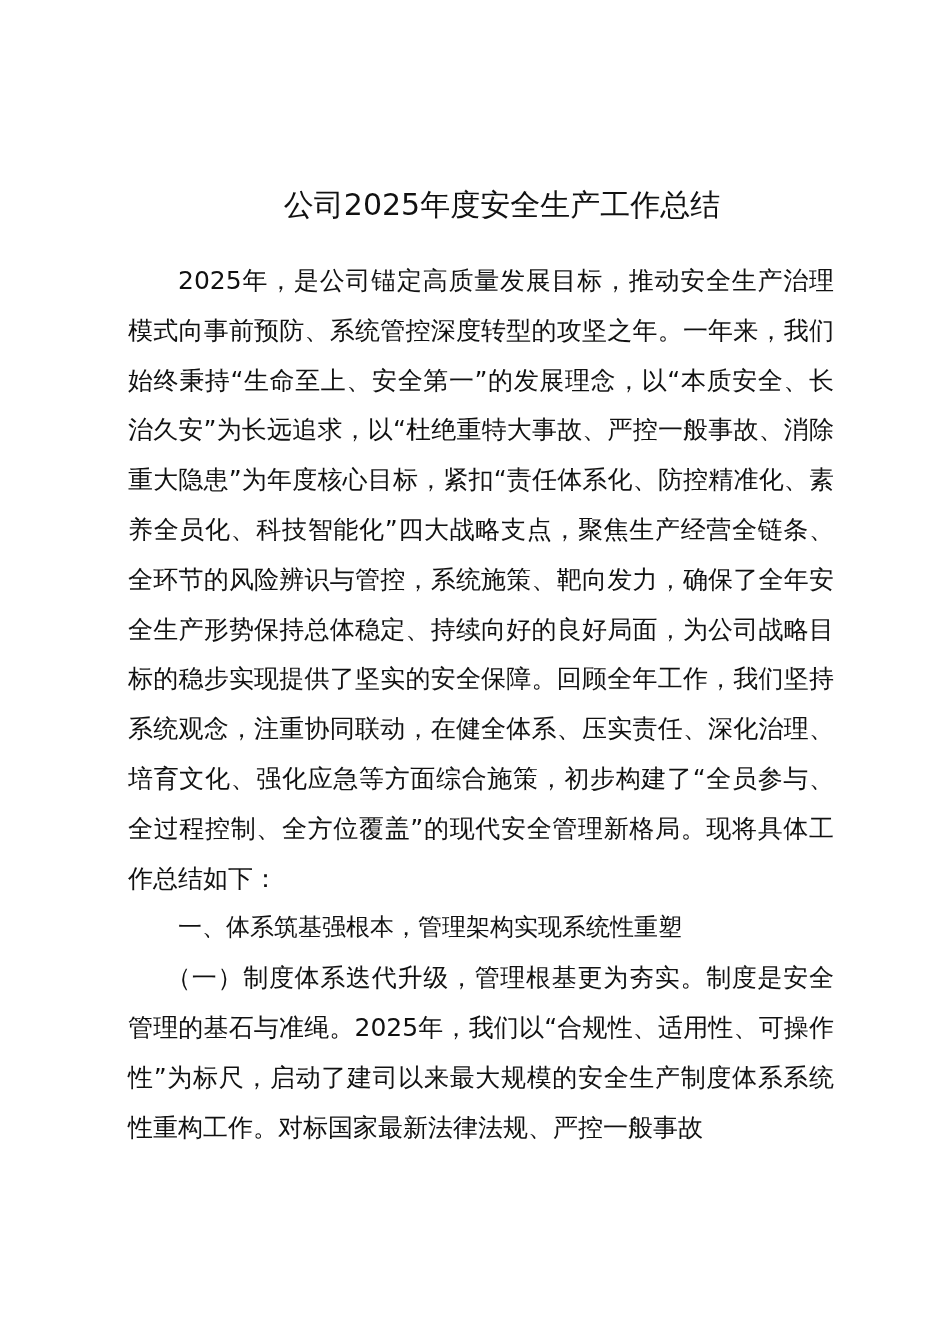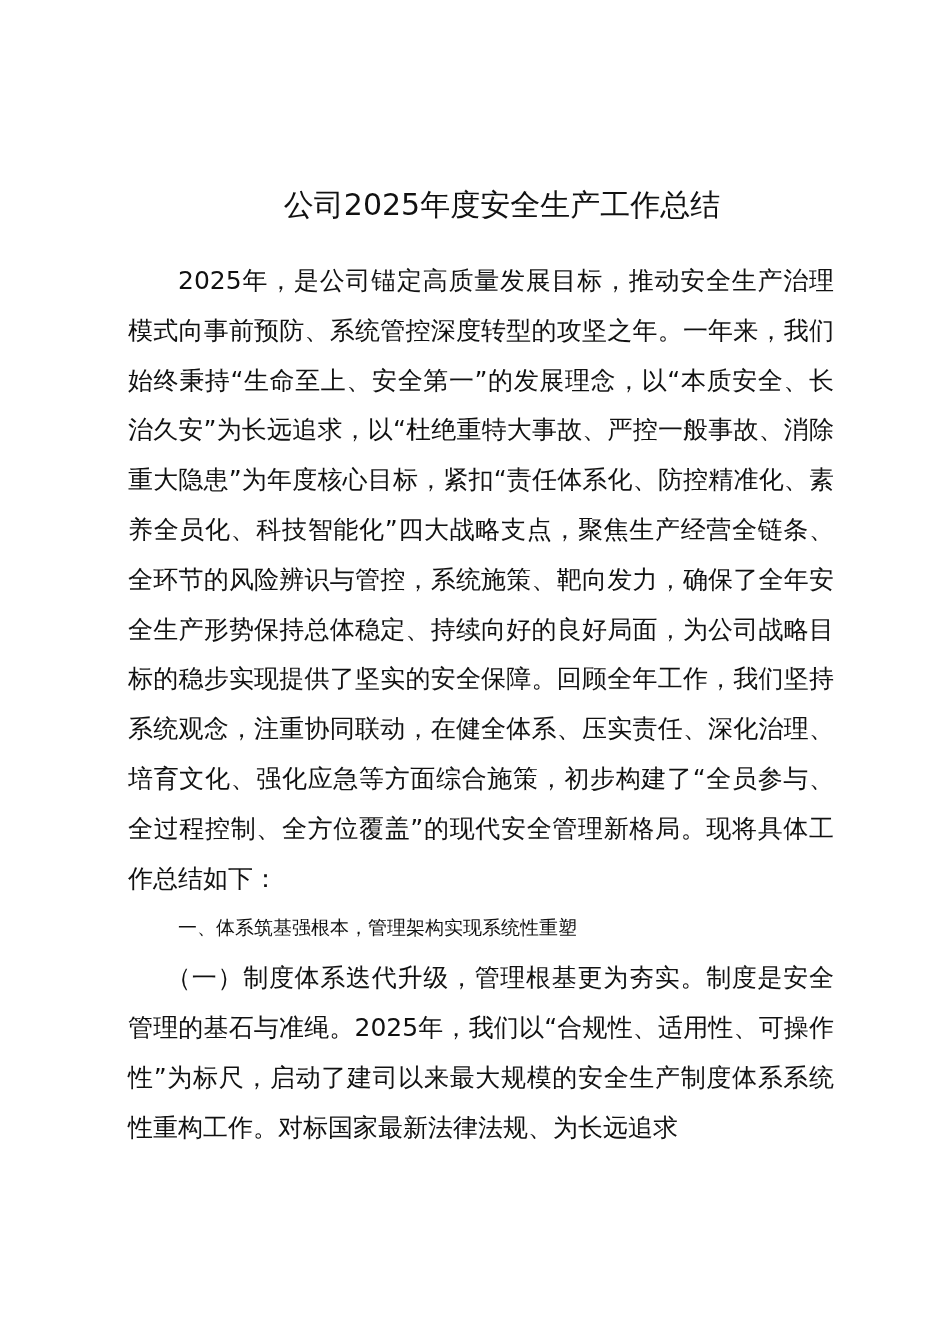--- a/index.html
+++ b/index.html
@@ -46,21 +46,21 @@
       text-align-last: left;
       margin: 0;
     }
     .para {
       margin: 0;
       text-indent: 50px;
     }
     .section-heading {
       margin: 0;
       text-indent: 50px;
-      font-size: 19px;
+      font-size: 24px;
     }
     .subsection {
       margin: 0;
       text-indent: 38px;
     }
     .bold {
       font-weight: normal;
     }
   </style>
 </head>
@@ -69,16 +69,16 @@
 <div class="page">
 
   <h1 class="title">公司2025年度安全生产工作总结</h1>
 
   <div class="body-text">
 
     <p class="para">2025年，是公司锚定高质量发展目标，推动安全生产治理模式向事前预防、系统管控深度转型的攻坚之年。一年来，我们始终秉持“生命至上、安全第一”的发展理念，以“本质安全、长治久安”为长远追求，以“杜绝重特大事故、严控一般事故、消除重大隐患”为年度核心目标，紧扣“责任体系化、防控精准化、素养全员化、科技智能化”四大战略支点，聚焦生产经营全链条、全环节的风险辨识与管控，系统施策、靶向发力，确保了全年安全生产形势保持总体稳定、持续向好的良好局面，为公司战略目标的稳步实现提供了坚实的安全保障。回顾全年工作，我们坚持系统观念，注重协同联动，在健全体系、压实责任、深化治理、培育文化、强化应急等方面综合施策，初步构建了“全员参与、全过程控制、全方位覆盖”的现代安全管理新格局。现将具体工作总结如下：</p>
 
     <p class="section-heading">一、体系筑基强根本，管理架构实现系统性重塑</p>
 
-    <p class="subsection"><span class="bold">（一）制度体系迭代升级，管理根基更为夯实。</span><span>制度是安全管理的基石与准绳。2025年，我们以“合规性、适用性、可操作性”为标尺，启动了建司以来最大规模的安全生产制度体系系统性重构工作。对标国家最新法律法规、为长远追求</span></p>
+    <p class="subsection"><span class="bold">（一）制度体系迭代升级，管理根基更为夯实。</span><span>制度是安全管理的基石与准绳。2025年，我们以“合规性、适用性、可操作性”为标尺，启动了建司以来最大规模的安全生产制度体系系统性重构工作。对标国家最新法律法规、严控一般事故</span></p>
 
   </div>
 </div>
 
 </body></html>

